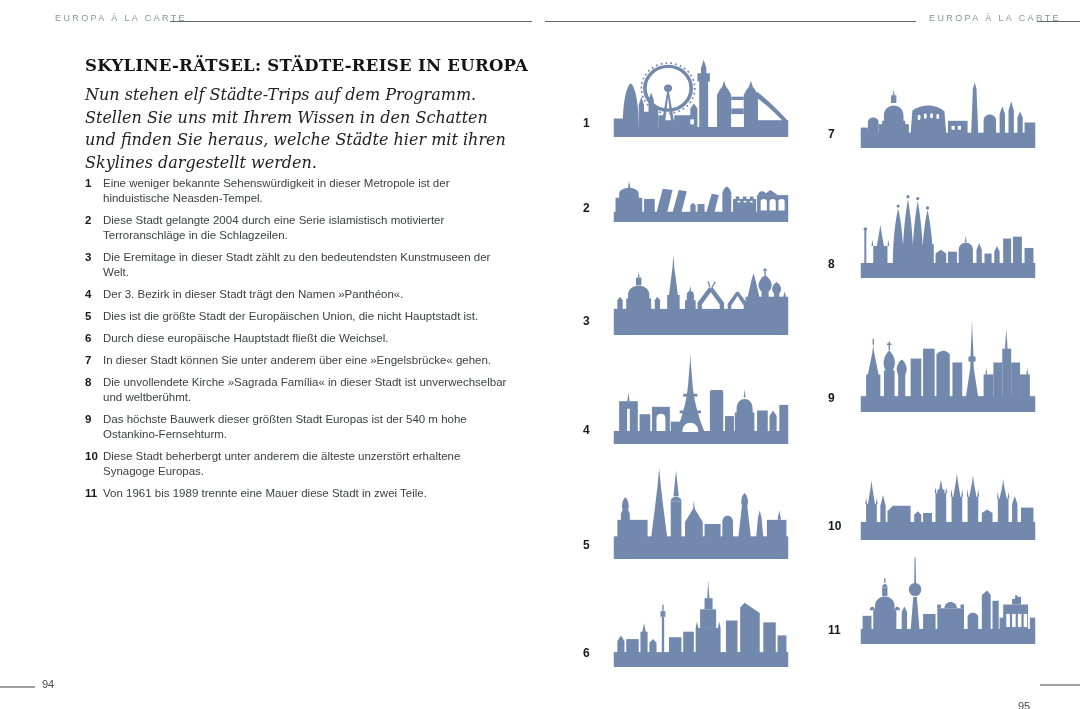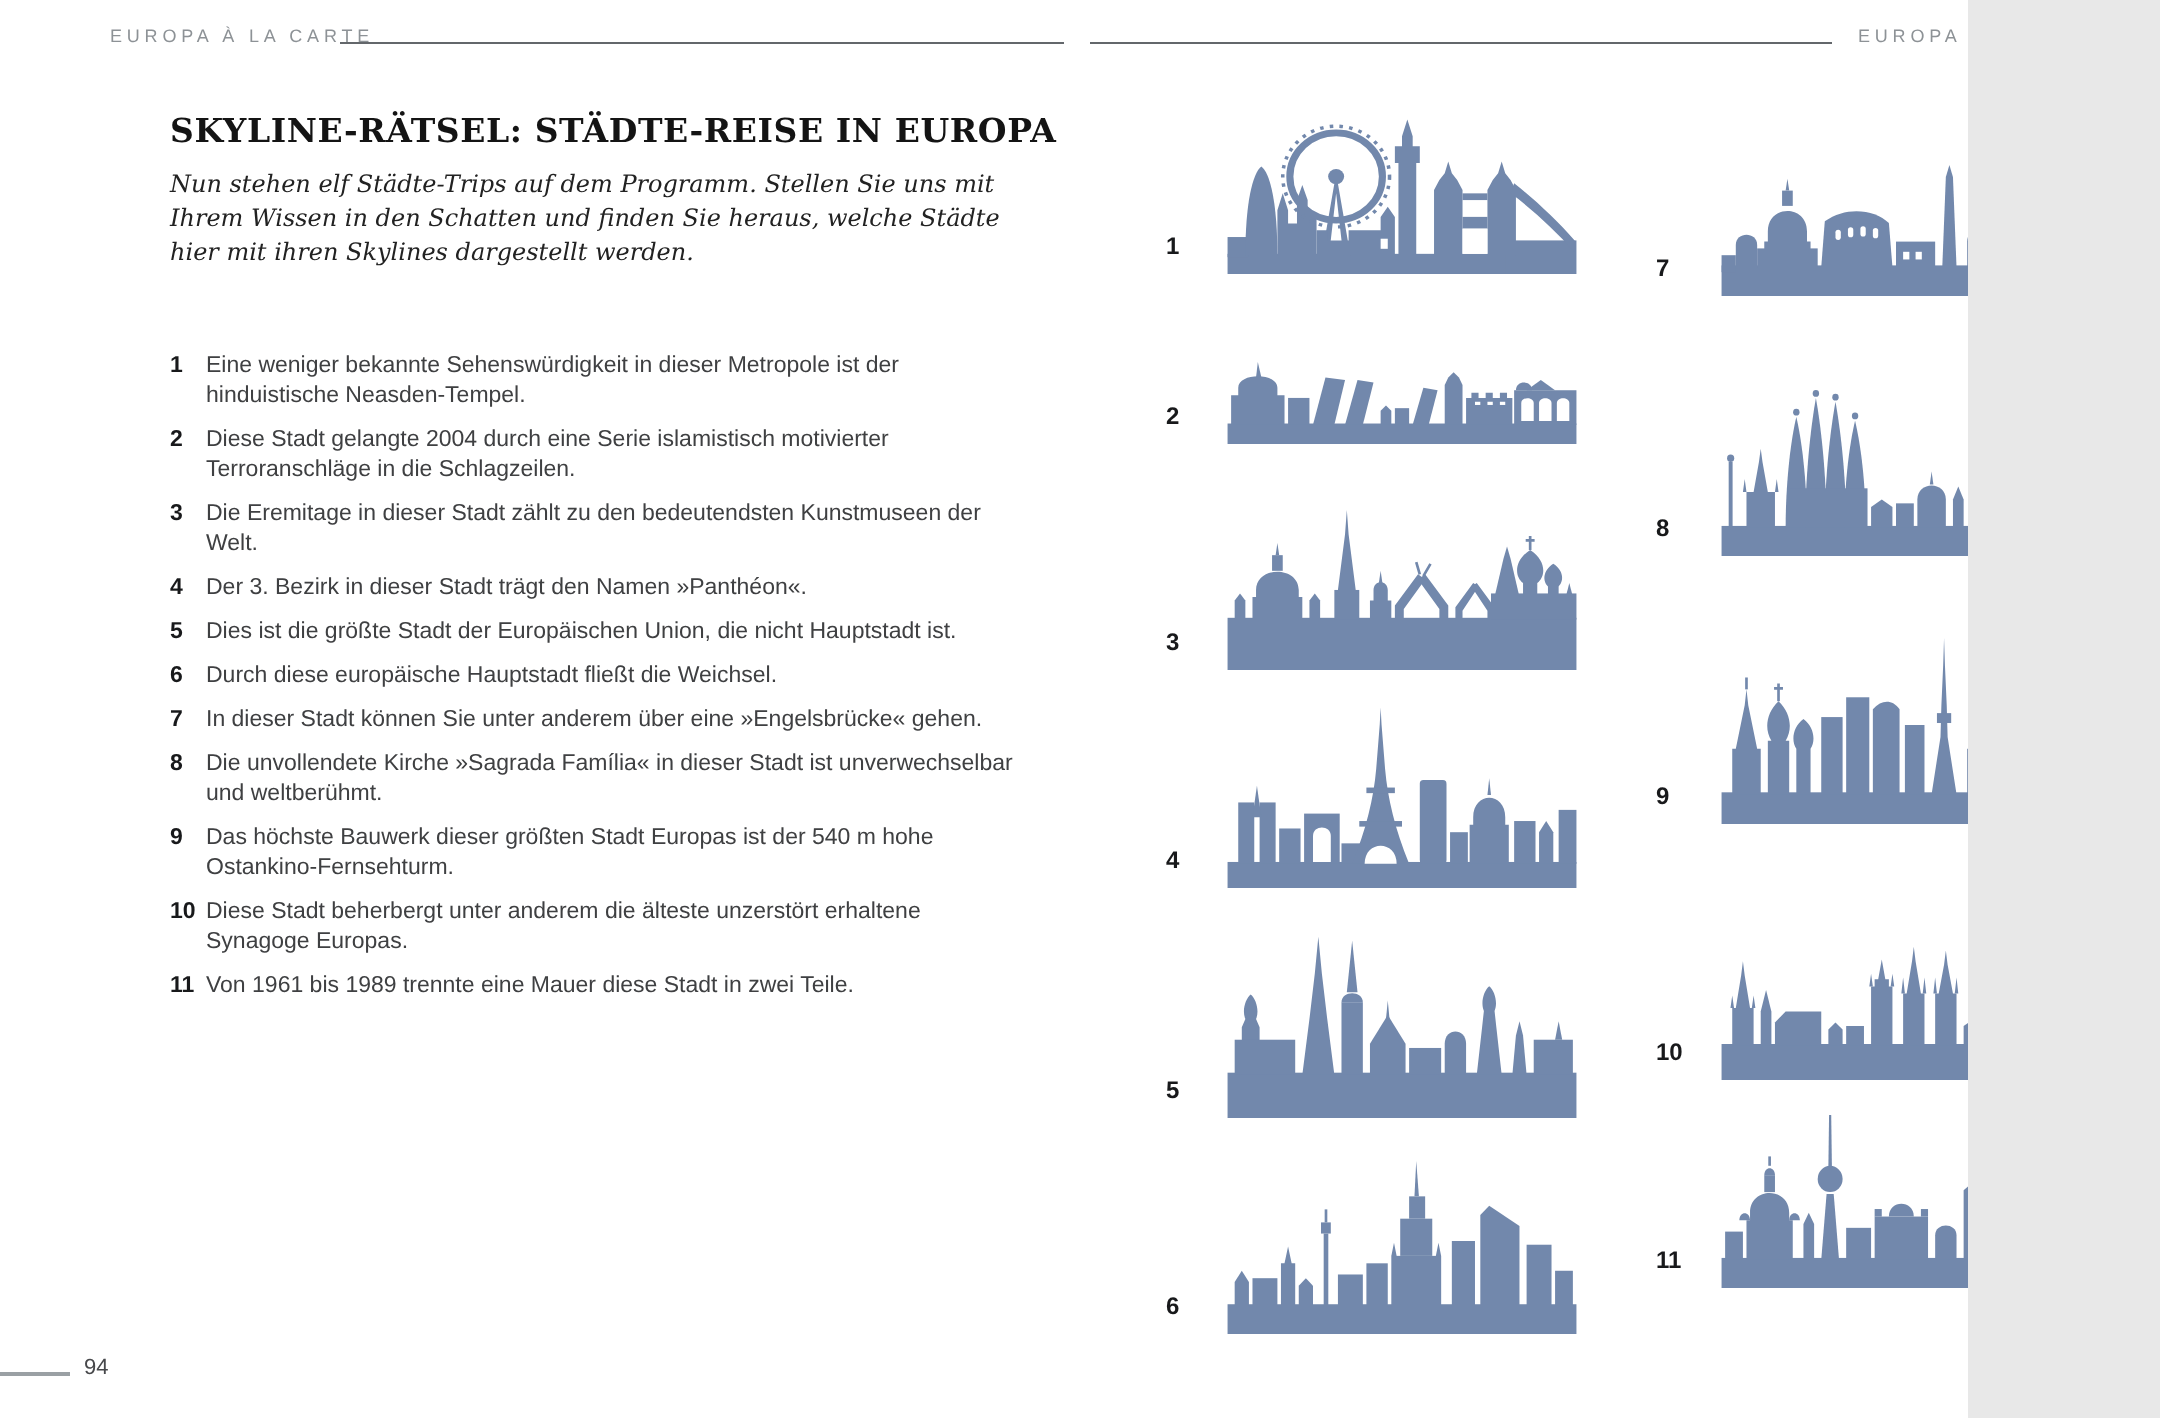--- a/index.html
+++ b/index.html
@@ -1,32 +1,32 @@
 <!DOCTYPE html>
 <html><head>
 <meta charset="utf-8">
 <style>
   html,body{margin:0;padding:0;background:#e8e8e8;}
-  .spread{position:relative;width:984px;height:709px;background:#ffffff;overflow:hidden;
+  .spread{position:relative;width:1080px;height:709px;background:#ffffff;overflow:hidden;
           font-family:"Liberation Sans",sans-serif;}
   
   .running-head{position:absolute;top:13px;font-size:9px;letter-spacing:2.4px;color:#8d9296;white-space:nowrap;}
   .rh-left{left:55px;}
   .rh-right{left:929px;}
   .rule{position:absolute;top:21px;height:1px;background:#63676b;}
   .rule-l{left:170px;width:362px;}
   .rule-r1{left:545px;width:371px;}
   .rule-r2{left:1037px;width:43px;}
   
   .title{position:absolute;left:85px;top:56px;width:480px;
          font-family:"DejaVu Serif","Liberation Serif",serif;font-weight:bold;
          font-size:16.5px;letter-spacing:.3px;color:#141414;}
   .intro{position:absolute;left:85px;top:84px;width:430px;
          font-family:"DejaVu Serif","Liberation Serif",serif;font-style:italic;
-         font-size:12px;line-height:1.42;color:#222;}
+         font-size:16px;line-height:1.42;color:#222;}
   
   .clues{position:absolute;left:85px;top:176px;width:428px;}
   .clue{display:flex;margin-bottom:7px;font-size:11.5px;line-height:15px;color:#3f4042;}
   .clue .n{flex:0 0 18px;font-weight:bold;color:#18191b;}
   .clue .t{flex:1;}
   
   .skyline{position:absolute;}
   .skyline .num{position:absolute;left:0;bottom:7px;font-size:12px;font-weight:bold;color:#18191b;}
   .skyline svg{position:absolute;right:0;top:0;display:block;}
   .sil{fill:#7288ac;}

